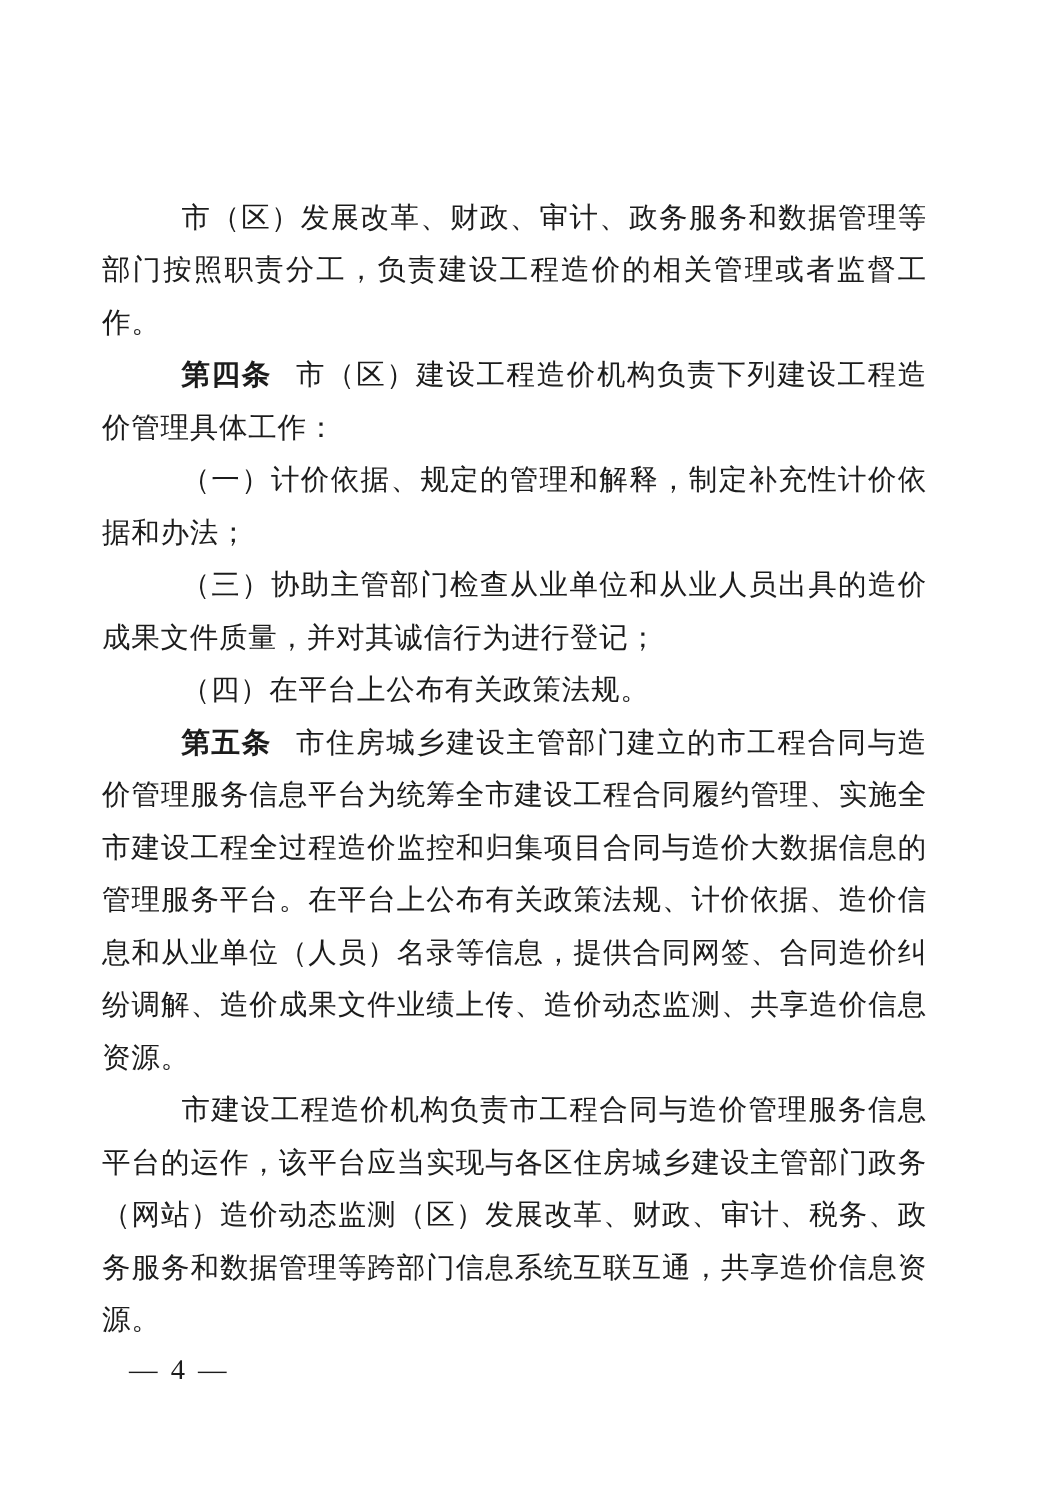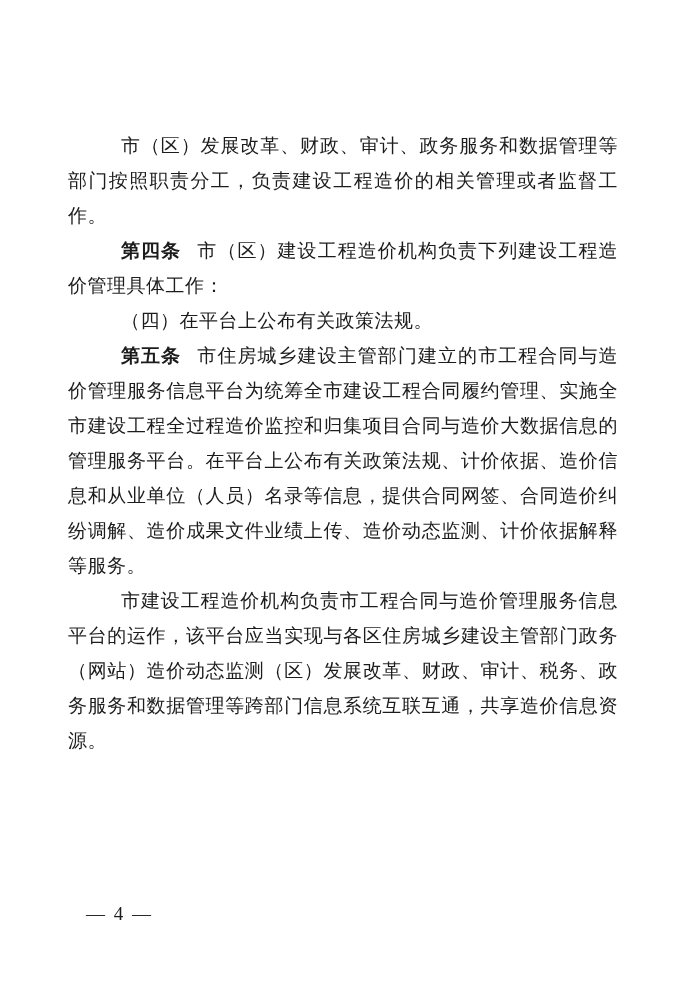--- a/index.html
+++ b/index.html
@@ -49,25 +49,27 @@
 </head>
 <body>
 
 <div class="page">
   <main class="content">
 
     <p class="para"><span>市（区）发展改革、财政、审计、政务服务和数据管理等部门按照职责分工，负责建设工程造价的相关管理或者监督工作。</span></p>
 
     <p class="para"><span class="term">第四条</span><span>市（区）建设工程造价机构负责下列建设工程造价管理具体工作：</span></p>
 
+    <p class="para"><span>（一）计价依据、规定的管理和解释，制定补充性计价依据和办法；</span></p>
 
 
+    <p class="para"><span>（三）协助主管部门检查从业单位和从业人员出具的造价成果文件质量，并对其诚信行为进行登记；</span></p>
 
     <p class="para"><span>（四）在平台上公布有关政策法规。</span></p>
 
-    <p class="para"><span class="term">第五条</span><span>市住房城乡建设主管部门建立的市工程合同与造价管理服务信息平台为统筹全市建设工程合同履约管理、实施全市建设工程全过程造价监控和归集项目合同与造价大数据信息的管理服务平台。在平台上公布有关政策法规、计价依据、造价信息和从业单位（人员）名录等信息，提供合同网签、合同造价纠纷调解、造价成果文件业绩上传、造价动态监测、计价依据解释等服务。</span></p>
+    <p class="para"><span class="term">第五条</span><span>市住房城乡建设主管部门建立的市工程合同与造价管理服务信息平台为统筹全市建设工程合同履约管理、实施全市建设工程全过程造价监控和归集项目合同与造价大数据信息的管理服务平台。在平台上公布有关政策法规、计价依据、造价信息和从业单位（人员）名录等信息，提供合同网签、合同造价纠纷调解、造价成果文件业绩上传、造价动态监测、共享造价信息资源。</span></p>
 
     <p class="para"><span>市建设工程造价机构负责市工程合同与造价管理服务信息平台的运作，该平台应当实现与各区住房城乡建设主管部门政务（网站）造价动态监测（区）发展改革、财政、审计、税务、政务服务和数据管理等跨部门信息系统互联互通，共享造价信息资源。</span></p>
 
   </main>
 
   <footer class="footer"><span>— 4 —</span></footer>
 </div>
 
 </body></html>

